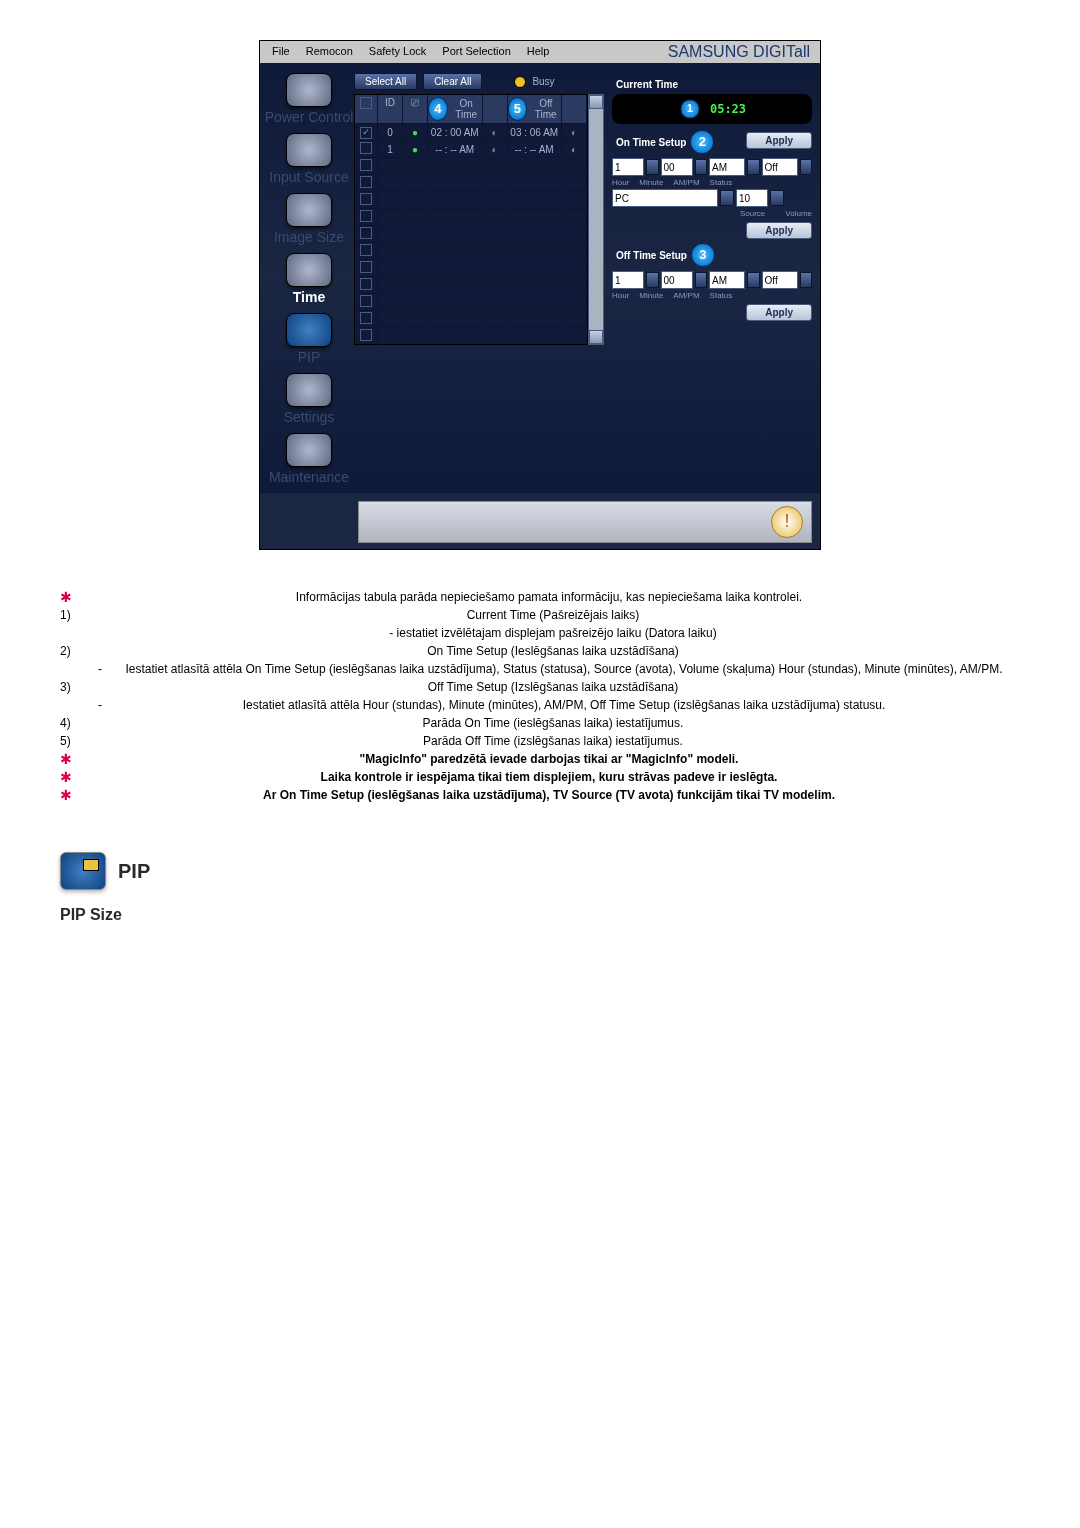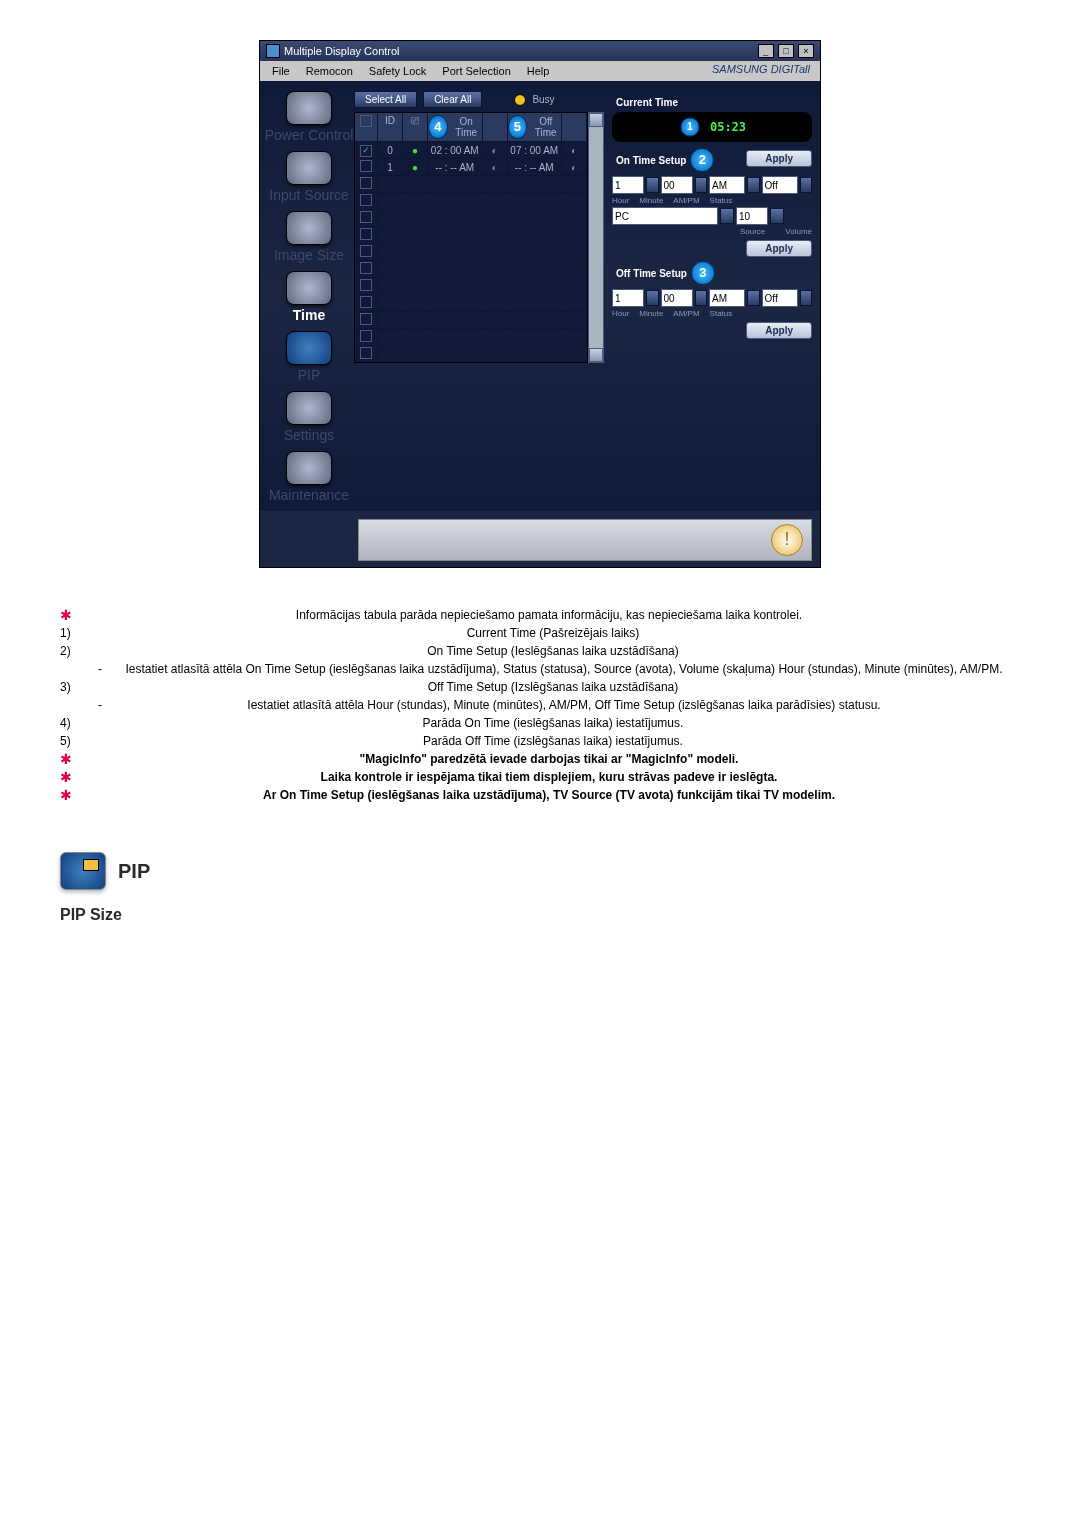--- a/index.html
+++ b/index.html
@@ -3,21 +3,21 @@
 <meta charset="utf-8">
 <style>
 body { font-family: Arial, sans-serif; font-size: 12px; margin:0; padding:40px 60px; color:#000; background:#fff;}
 .app-window { width: 560px; margin: 0 auto 40px auto; border:1px solid #000; background:#1a2642; position:relative;}
 .titlebar { background: linear-gradient(#3a4a70,#253358); color:#fff; font-size:11px; padding:3px 6px; display:flex; align-items:center;}
 .titlebar .ticon { width:12px;height:12px;background:#4a90d0;margin-right:4px;border:1px solid #000;}
 .titlebar .spacer{flex:1;}
 .winbtns span{display:inline-block;width:14px;height:12px;background:#c0c0c0;border:1px solid #000;margin-left:1px;text-align:center;font-size:9px;line-height:12px;color:#000;}
 .menubar { background:#c8c8c8; font-size:11px; padding:2px 4px; display:flex;}
 .menubar .mitem{padding:2px 8px;cursor:default;color:#000;}
-.brand{margin-left:auto;font-style:italic;font-size:11px;color:#1a3a6a;padding-right:6px;}
+.brand{margin-left:auto;font-size:16px;color:#1a3a6a;padding-right:6px;}
 .work{display:flex;background:linear-gradient(#0f1a3a,#1a2642,#0f1a3a);padding:10px 8px 0 4px;}
 .sidebar{width:90px;}
 .sicon{width:44px;height:32px;margin:0 auto 2px auto;background:radial-gradient(circle,#b0b8d0,#606880);border-radius:8px;border:1px solid #000;box-shadow:0 2px 3px rgba(0,0,0,.5);}
 .sicon.pip{background:radial-gradient(circle,#4080c0,#104080);}
 .slabel{text-align:center;font-size:14px;margin-bottom:8px;}
 .slabel.active{color:#fff;font-weight:bold;}
 .slabel.dim{color:#3a4a70;}
 .center{flex:1;}
 .toprow{display:flex;align-items:center;gap:6px;margin-bottom:4px;}
 .btn3d{background:linear-gradient(#5a72a8,#2a3a60);border:1px solid #0a1530;color:#fff;font-size:10px;padding:2px 10px;border-radius:2px;}
@@ -61,30 +61,20 @@
 h2.pip{font-size:20px;font-weight:bold;margin:0;color:#2a2a2a;}
 h3.sub{font-size:16px;font-weight:bold;color:#2a2a2a;margin:12px 0 6px 0;}
 ol.piplist{margin:6px 0 0 14px;padding:0;}
 ol.piplist li{margin-bottom:2px;}
 .ontime-head{display:flex;align-items:center;gap:3px;}
 </style>
 </head>
 <body>
 
 <div class="app-window">
-  <div class="titlebar">
-    <span class="ticon"></span>
-    <span>Multiple Display Control</span>
-    <span class="spacer"></span>
-    <span class="winbtns">
-      <span>_</span>
-      <span>□</span>
-      <span>×</span>
-    </span>
-  </div>
   <div class="menubar">
     <span class="mitem">File</span>
     <span class="mitem">Remocon</span>
     <span class="mitem">Safety Lock</span>
     <span class="mitem">Port Selection</span>
     <span class="mitem">Help</span>
     <span class="brand">SAMSUNG DIGITall</span>
   </div>
 
   <div class="work">
@@ -130,21 +120,21 @@
               </div>
           <div class="gc-dot"></div>
         </div>
 
         <div class="grow">
           <div class="gc-chk"><span class="chk on"></span></div>
           <div class="gc-id">0</div>
           <div class="gc-ico" style="color:#40e040;">●</div>
           <div class="gc-time">02 : 00 AM</div>
           <div class="gc-dot" style="color:#888;">◐</div>
-          <div class="gc-time">07 : 00 AM</div>
+          <div class="gc-time">03 : 06 AM</div>
           <div class="gc-dot" style="color:#888;">◐</div>
         </div>
         <div class="grow">
           <div class="gc-chk"><span class="chk"></span></div>
           <div class="gc-id">1</div>
           <div class="gc-ico" style="color:#40e040;">●</div>
           <div class="gc-time">-- : -- AM</div>
           <div class="gc-dot" style="color:#888;">◐</div>
           <div class="gc-time">-- : -- AM</div>
           <div class="gc-dot" style="color:#888;">◐</div>
@@ -331,39 +321,43 @@
 <div class="doc">
   <div class="item">
       <span class="star">✱</span>
       <span class="txt">Informācijas tabula parāda nepieciešamo pamata informāciju, kas nepieciešama laika kontrolei.</span>
     </div>
 
   <div class="item">
       <span class="num">1)</span>
       <span class="txt">Current Time (Pašreizējais laiks)</span>
     </div>
+  <div class="item">
+      <span class="num"></span>
+      <span class="txt">- iestatiet izvēlētajam displejam pašreizējo laiku (Datora laiku)</span>
+    </div>
 
   <div class="item">
       <span class="num">2)</span>
       <span class="txt">On Time Setup (Ieslēgšanas laika uzstādīšana)</span>
     </div>
   <div class="item">
       <span class="num"></span>
       <span class="neg">-</span>
       <span class="txt">Iestatiet atlasītā attēla On Time Setup (ieslēgšanas laika uzstādījuma), Status (statusa), Source (avota), Volume (skaļuma) Hour (stundas), Minute (minūtes), AM/PM.</span>
     </div>
 
   <div class="item">
       <span class="num">3)</span>
       <span class="txt">Off Time Setup (Izslēgšanas laika uzstādīšana)</span>
     </div>
   <div class="item">
       <span class="num"></span>
       <span class="neg">-</span>
-      <span class="txt">Iestatiet atlasītā attēla Hour (stundas), Minute (minūtes), AM/PM, Off Time Setup (izslēgšanas laika parādīsies) statusu.</span>
+      <span class="txt">Iestatiet atlasītā attēla Hour (stundas), Minute (minūtes), AM/PM, Off Time Setup (izslēgšanas laika uzstādījuma) statusu.</span>
     </div>
 
   <div class="item">
       <span class="num">4)</span>
       <span class="txt">Parāda On Time (ieslēgšanas laika) iestatījumus.</span>
     </div>
   <div class="item">
       <span class="num">5)</span>
       <span class="txt">Parāda Off Time (izslēgšanas laika) iestatījumus.</span>
     </div>

